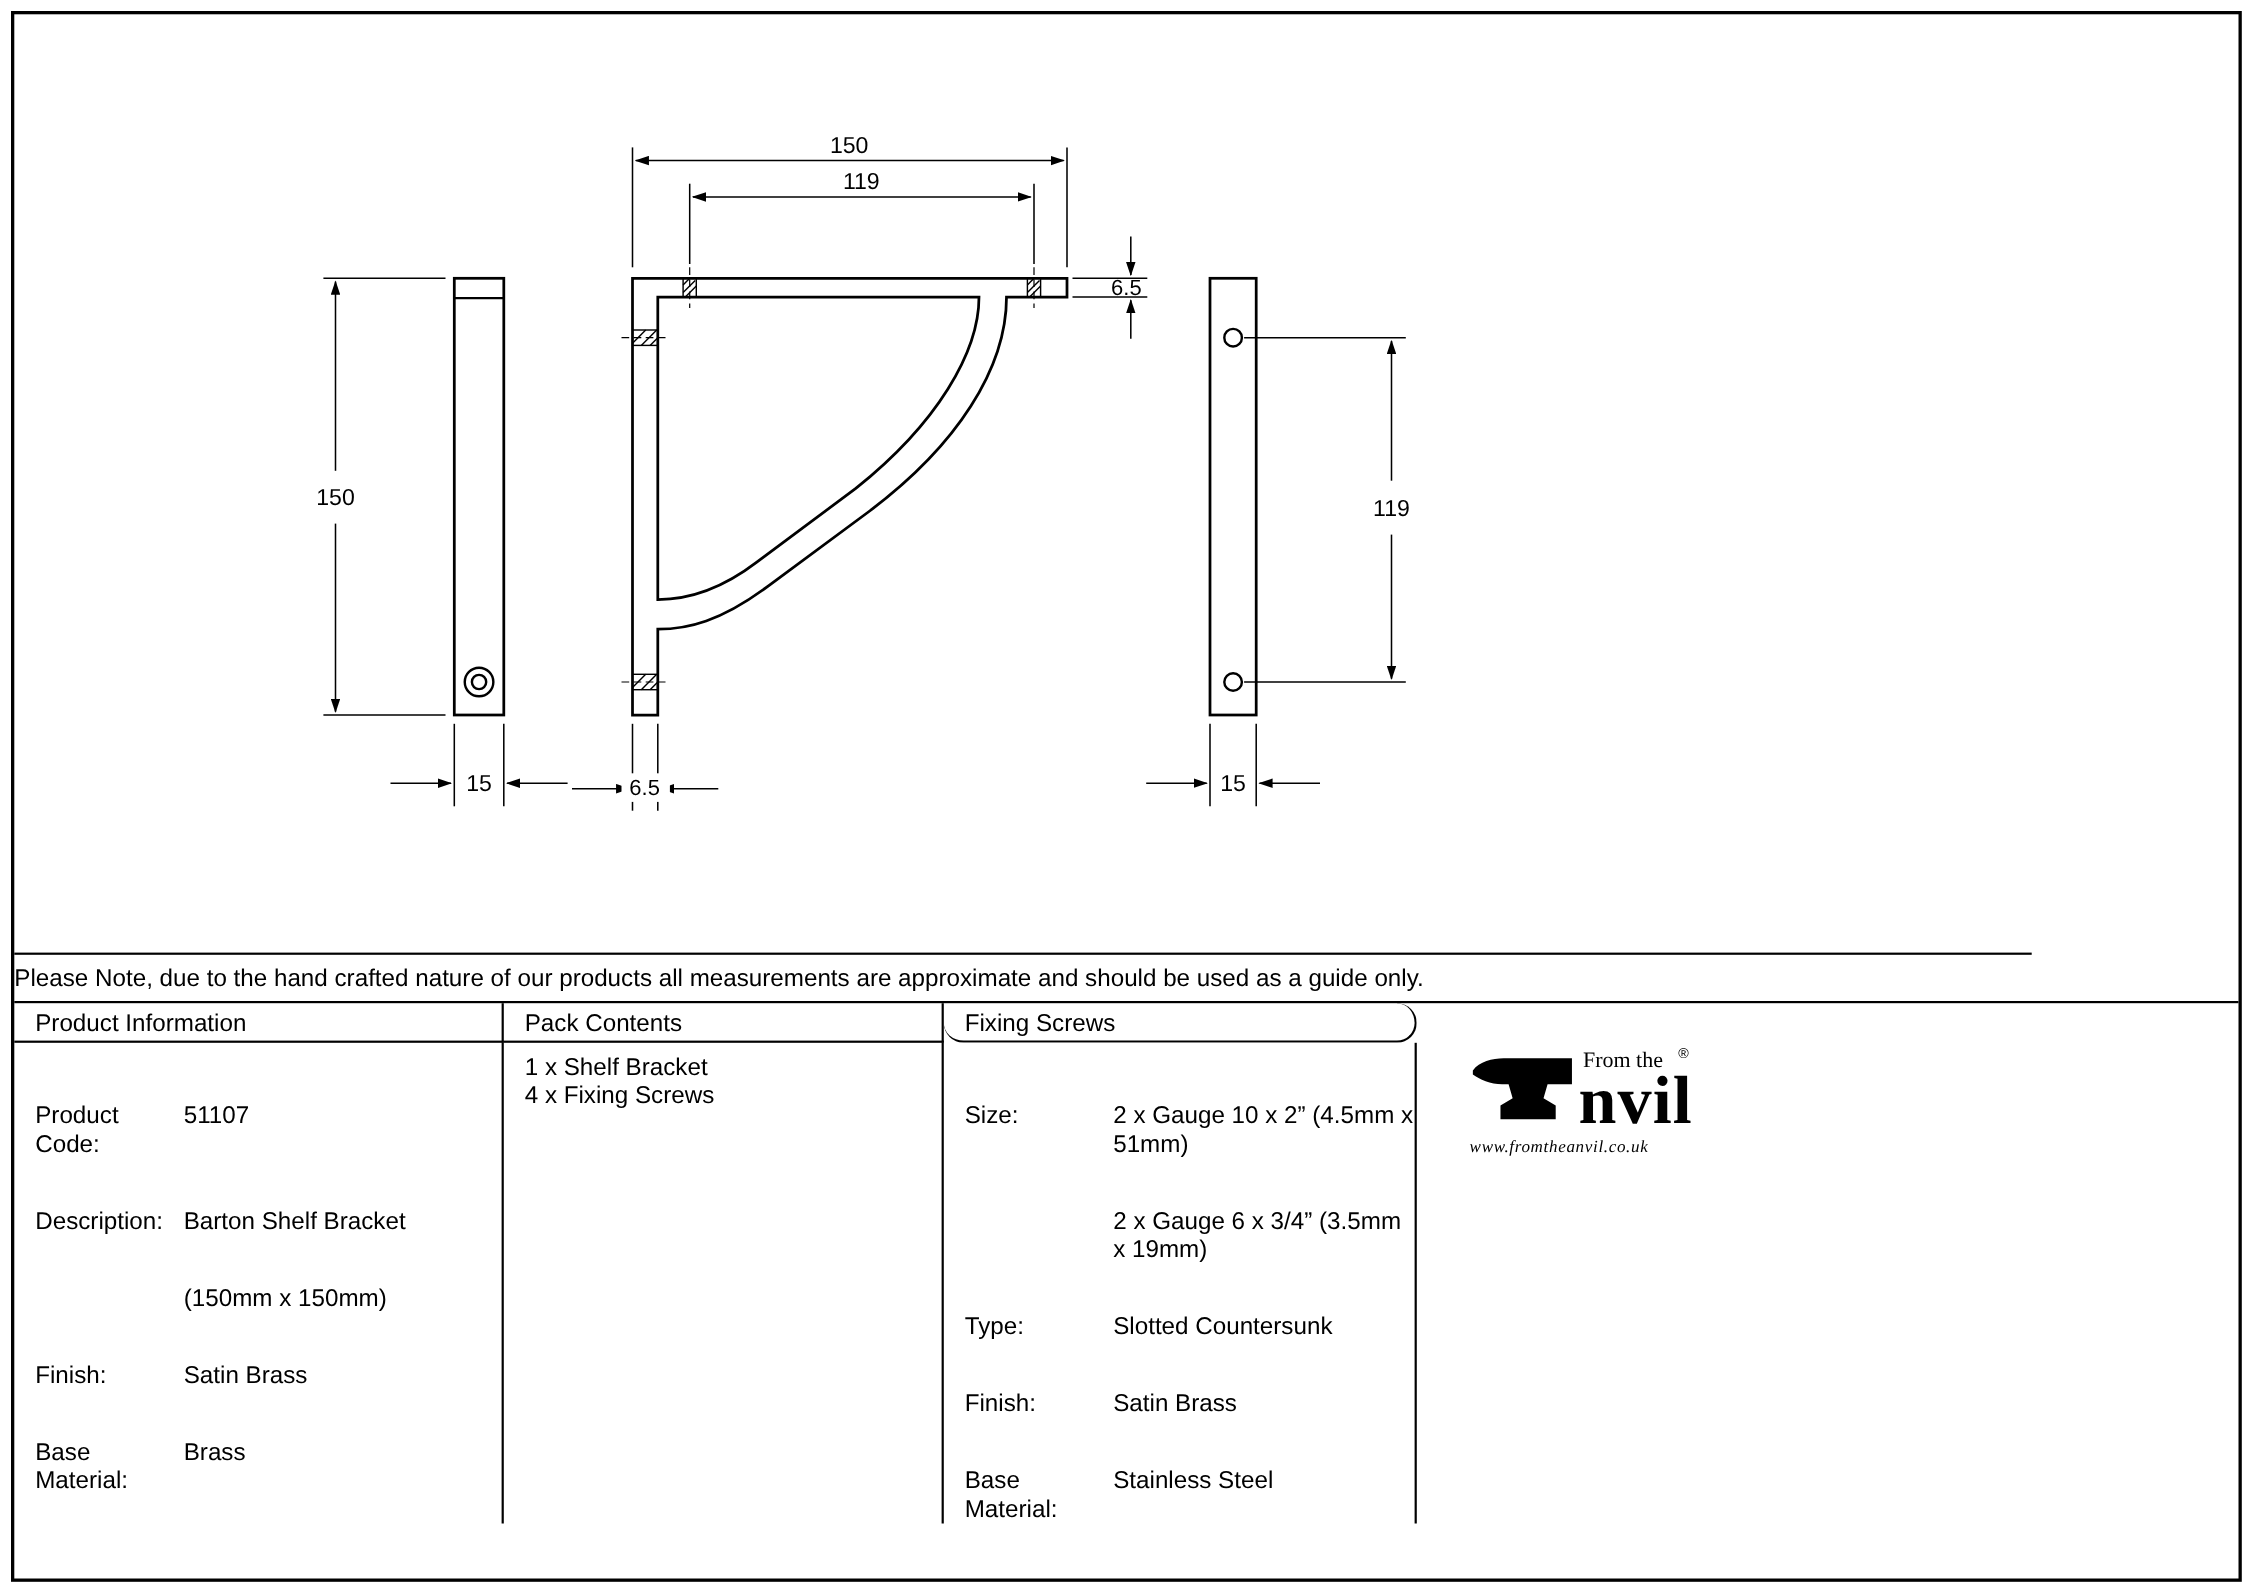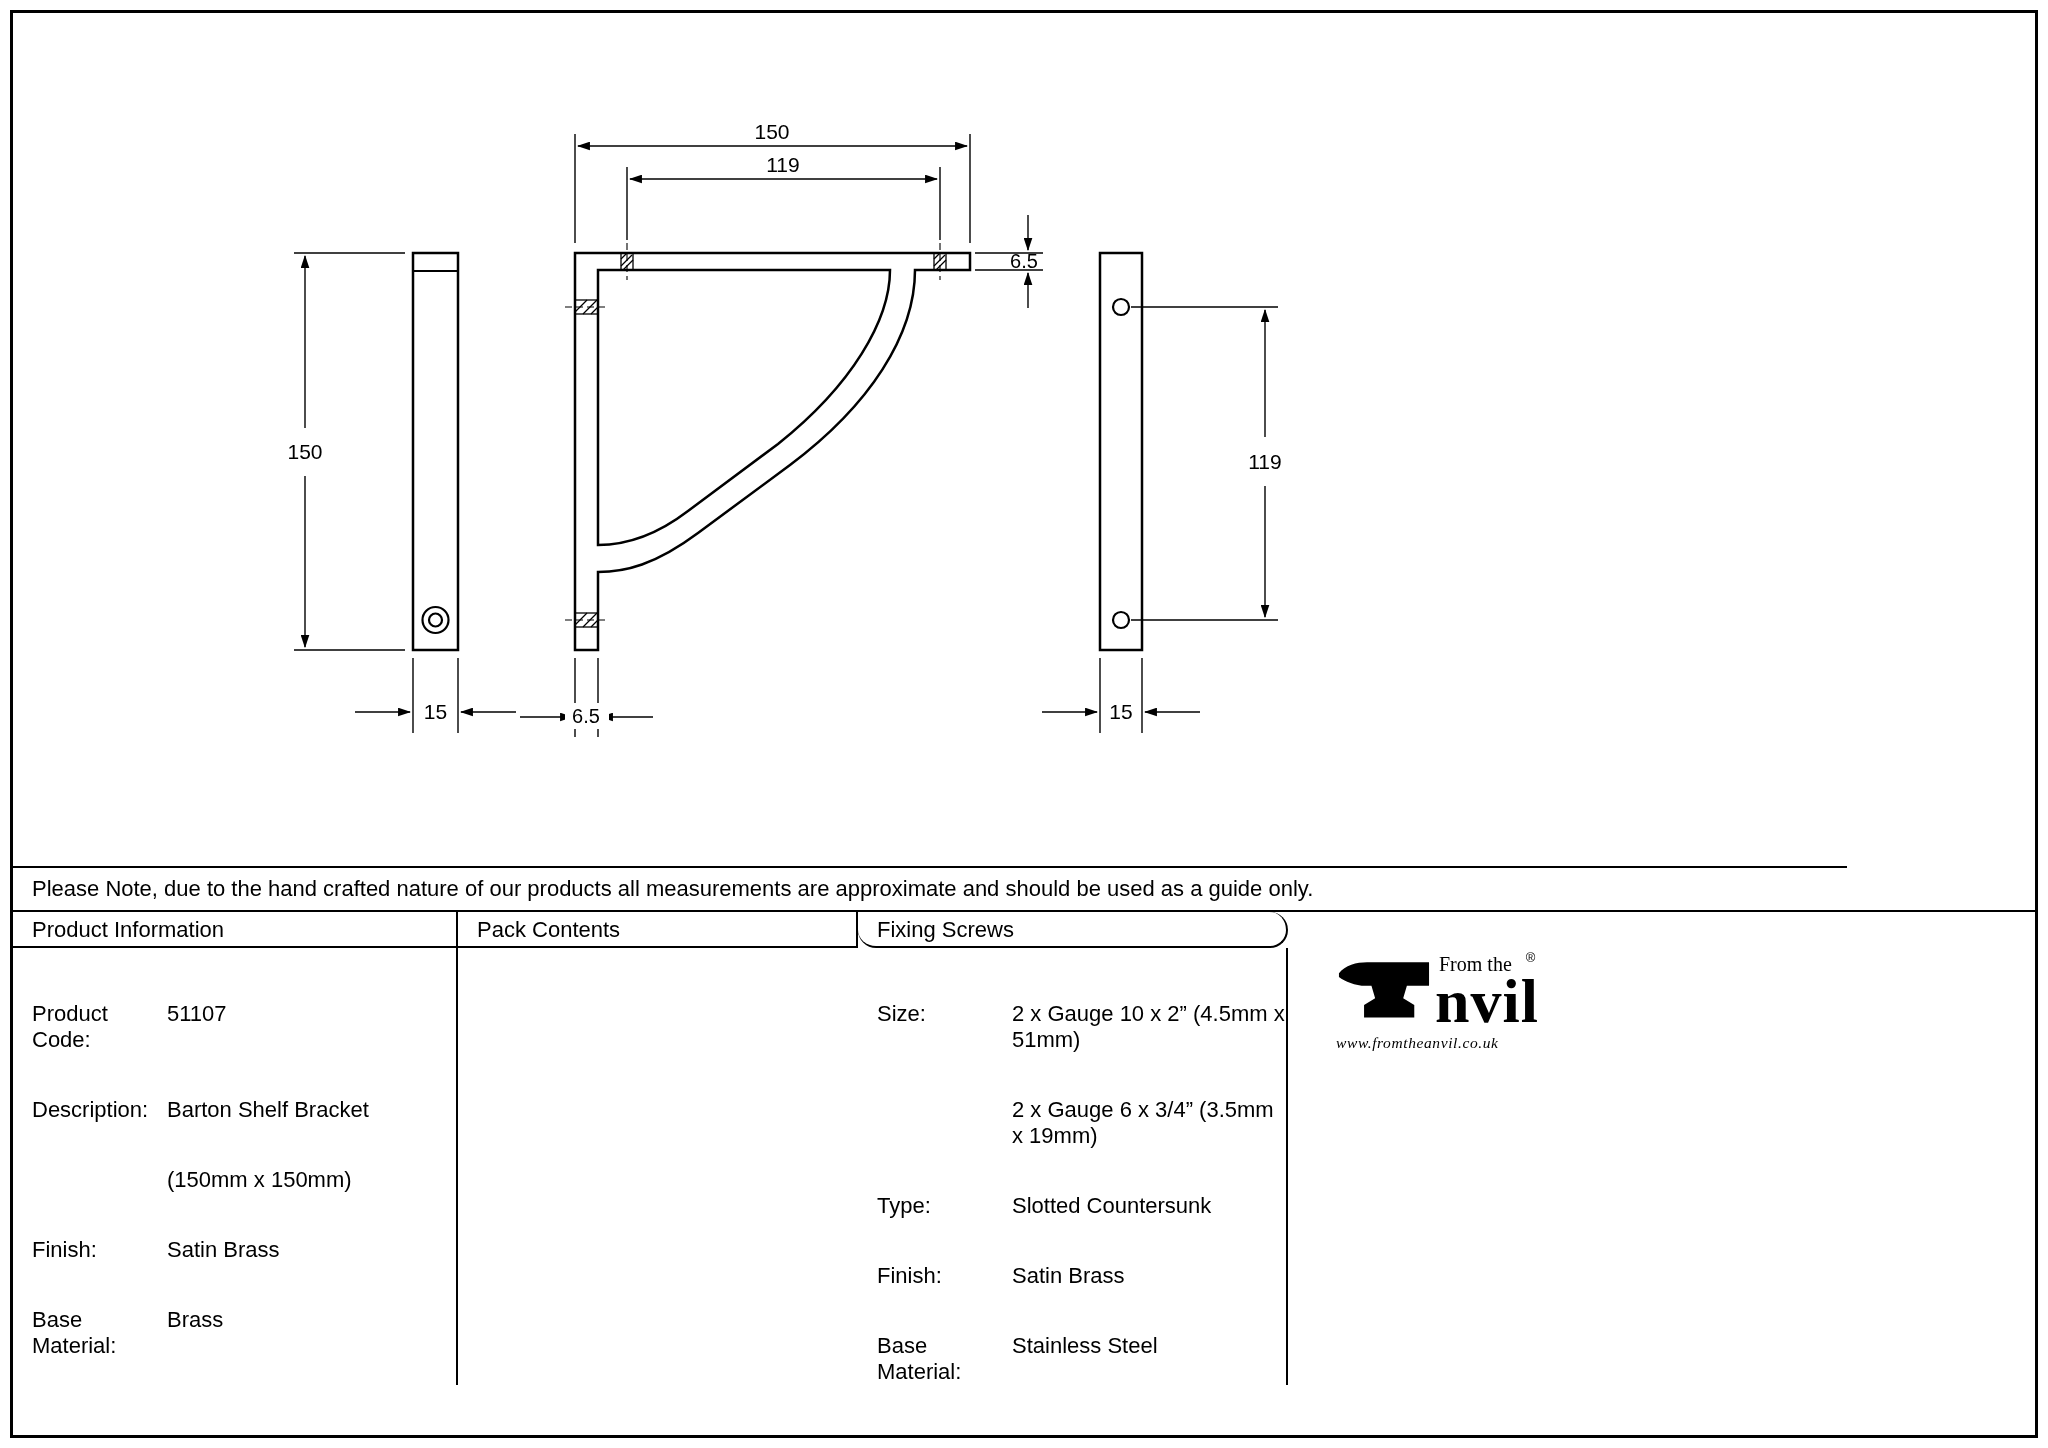--- a/index.html
+++ b/index.html
@@ -13,21 +13,21 @@
   .frame {
     position: absolute; left: 10px; top: 10px; width: 2028px; height: 1428px;
     border: 3px solid #000; pointer-events: none;
   }
   .drawing { position: absolute; left: 0; top: 0; }
   .drawing text { font-family: "Liberation Sans", "DejaVu Sans", sans-serif; fill: #000; }
 
   .note-row {
     position: absolute; left: 13px; width: 1834px; top: 866px; height: 44px;
     border-top: 2px solid #000;
-    display: flex; align-items: center; padding-left: 19px; font-size: 22px;
+    display: flex; align-items: center; font-size: 22px;
   }
   .spec-table {
     position: absolute; left: 13px; width: 2022px; top: 910px; height: 426px;
     border-top: 2px solid #000;
     display: grid;
     grid-template-columns: 445px 400px 430px 1fr;
     grid-template-rows: 36px 1fr;
     font-size: 22px;
   }
   .cell { padding-left: 19px; }
@@ -202,20 +202,24 @@
       <span class="v">Barton Shelf Bracket</span>
       <span class="k"></span>
       <span class="v">(150mm x 150mm)</span>
       <span class="k">Finish:</span>
       <span class="v">Satin Brass</span>
       <span class="k">Base Material:</span>
       <span class="v">Brass</span>
     </div>
   </div>
 
+  <div class="cell body-cell br b2">
+    <div>1 x Shelf Bracket</div>
+    <div>4 x Fixing Screws</div>
+  </div>
 
   <div class="cell body-cell br b3">
     <div class="kv">
       <span class="k">Size:</span>
       <span class="v">2 x Gauge 10 x 2” (4.5mm x 51mm)</span>
       <span class="k"></span>
       <span class="v">2 x Gauge 6 x 3/4” (3.5mm x 19mm)</span>
       <span class="k">Type:</span>
       <span class="v">Slotted Countersunk</span>
       <span class="k">Finish:</span>

